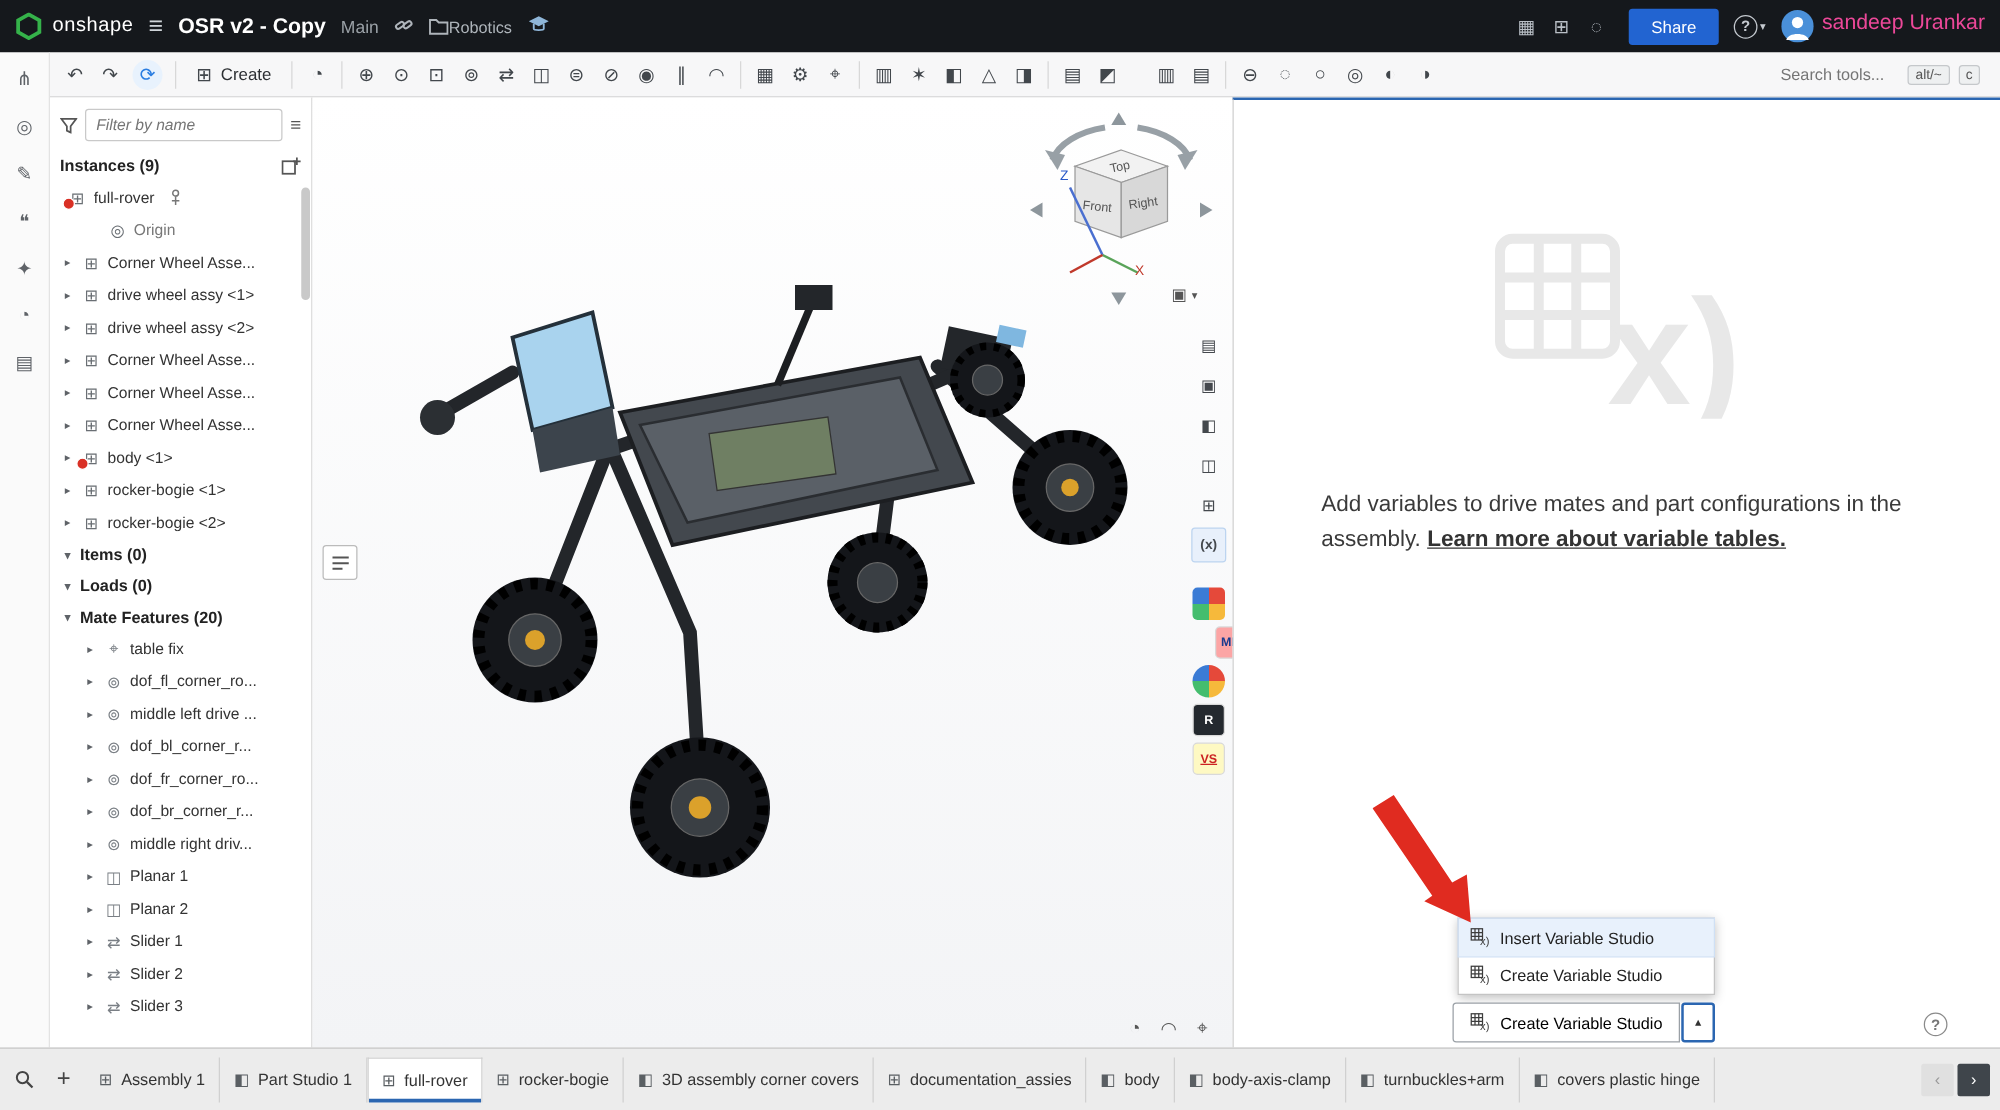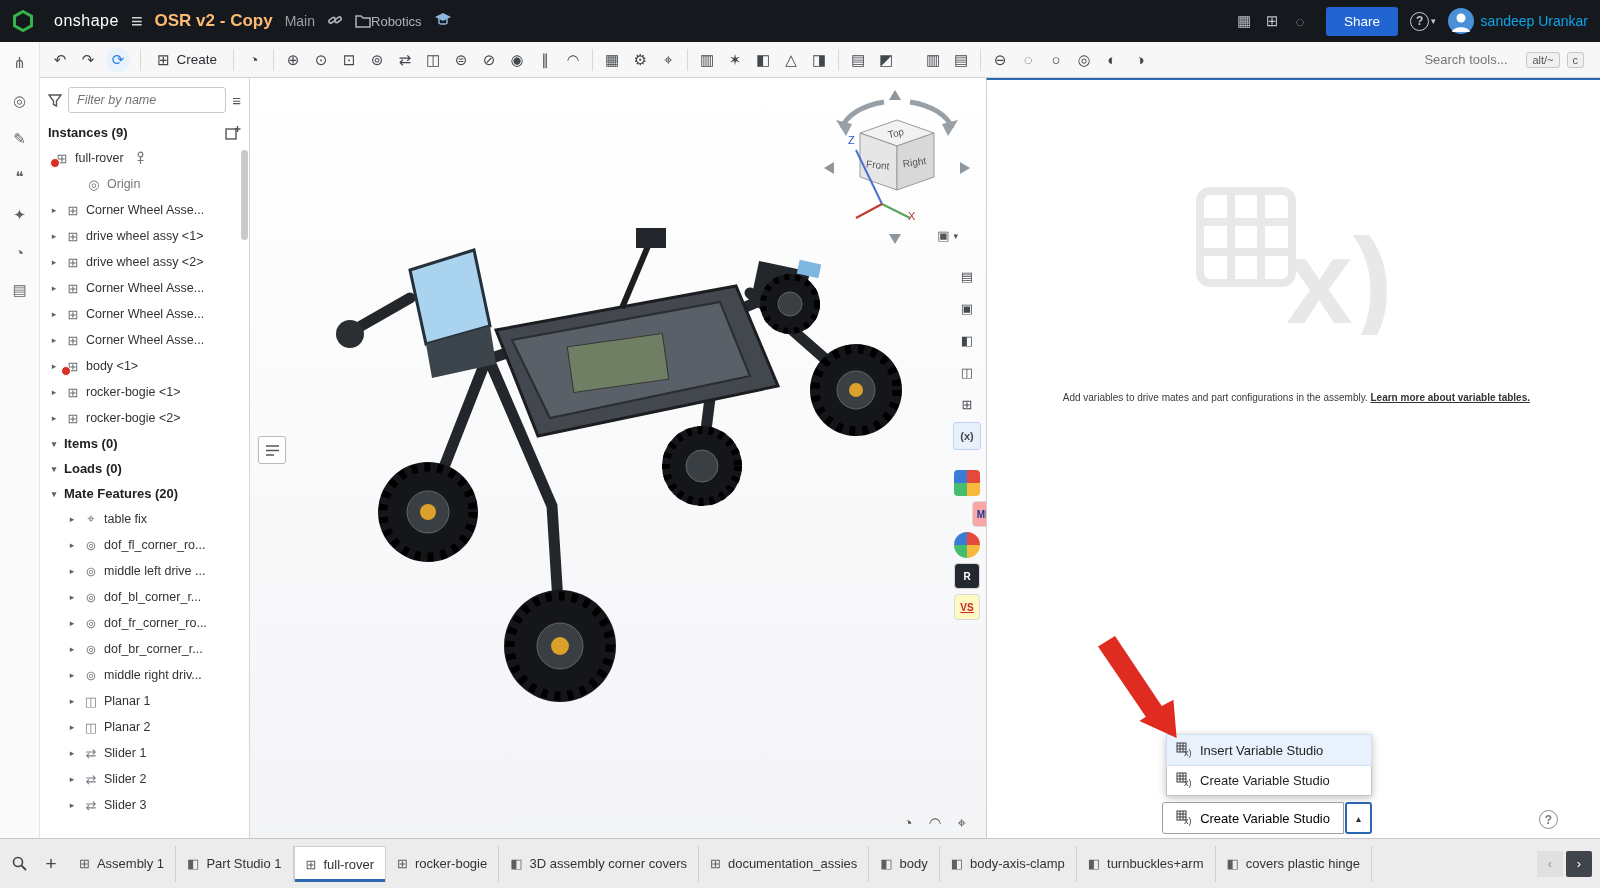--- a/index.html
+++ b/index.html
@@ -1,33 +1,33 @@
 <!DOCTYPE html>
 <html><head>
 <meta charset="utf-8">
 <style>
   *{box-sizing:border-box;margin:0;padding:0}
   html,body{width:1600px;height:888px;overflow:hidden}
   body{font-family:"Liberation Sans",sans-serif;font-size:13px;color:#222;background:#fff;position:relative}
 
   
   .topbar{position:absolute;left:0;top:0;right:0;height:42px;background:#15181c;display:flex;align-items:center;padding:0 12px;gap:12px;color:#dde2e7}
-  .logo{display:flex;align-items:center;gap:20px}
+  .logo{display:flex;align-items:center;gap:8px}
   .logo-text{color:#fff;font-size:16px;letter-spacing:.5px}
   .hamburger{font-size:20px;color:#cfd4d9;cursor:pointer}
-  .doc-title{color:#fdba74;font-size:17px;font-weight:bold}
+  .doc-title{color:#ffffff;font-size:17px;font-weight:bold}
   .branch{color:#9aa0a6;font-size:14px}
   .crumb{display:flex;align-items:center;gap:0;color:#aeb4ba;font-size:13px}
   .tb-spacer{flex:1}
   .h-ico{width:28px;height:28px;display:flex;align-items:center;justify-content:center;font-size:15px;color:#b9bfc6;cursor:pointer}
   .share-btn{background:#2264d1;color:#fff;border:none;border-radius:3px;height:29px;padding:0 18px;font-size:13.5px;cursor:pointer}
   .help-wrap{display:flex;align-items:center;gap:2px;color:#c5cad0;cursor:pointer}
   .qcircle{width:19px;height:19px;border:1.5px solid #c5cad0;border-radius:50%;display:flex;align-items:center;justify-content:center;font-size:12px;font-weight:bold}
   .caret{font-size:9px}
-  .user{display:flex;align-items:center;gap:7px;color:#0ea5e9;font-size:14px;cursor:pointer}
+  .user{display:flex;gap:7px;color:#ec4899;font-size:17px;cursor:pointer}
 
   
   .toolbar{position:absolute;left:40px;top:42px;right:0;height:36px;background:#f7f7f8;border-bottom:1px solid #d4d4d4;display:flex;align-items:center;padding:0 6px;gap:1px}
   .tb-ico{min-width:28px;height:28px;display:flex;align-items:center;justify-content:center;font-size:15px;color:#42474c;border-radius:3px;cursor:pointer}
   .tb-ico.sync{color:#2a7de1;background:#e8f2fd;border-radius:50%;min-width:24px;height:24px;margin:0 4px}
   .tsep{width:1px;height:22px;background:#d8d8d8;margin:0 5px;display:inline-block}
   .insert-btn{display:flex;align-items:center;gap:7px;height:28px;padding:0 10px;border-radius:3px;cursor:pointer;color:#2c2f33;font-size:13.5px}
   .insert-btn .tb-ico{min-width:auto}
   .search-wrap{margin-left:auto;display:flex;align-items:center;gap:7px;padding-right:10px}
   .search-input{border:none;background:transparent;font-size:13px;color:#6a6f74;width:95px;outline:none;font-family:"Liberation Sans",sans-serif}
@@ -72,21 +72,21 @@
   .rs-ico.sel{background:#e8f0fb;border:1px solid #bcd4f0;font-weight:bold;font-size:11px}
   .strip-gap{height:12px}
   .rs-app{width:26px;height:26px;border-radius:4px;display:flex;align-items:center;justify-content:center;font-size:10px;font-weight:bold;cursor:pointer;border:1px solid #d9d9d9;background:#fff}
   .rs-app.grid{background:conic-gradient(#e5493a 0 25%,#f6b93b 0 50%,#44bd6e 0 75%,#3a7bd5 0 100%);border:none}
   .rs-app.pinwheel{background:conic-gradient(#e5493a 0 25%,#f6b93b 0 50%,#44bd6e 0 75%,#3a7bd5 0 100%);border-radius:50%;border:none}
 
   
   .rightpanel{position:absolute;right:0;top:78px;width:614px;bottom:50px;background:#fff;border-left:1px solid #cfcfcf;border-top:2px solid #2b66b1}
   .rp-title{height:32px;border-bottom:2px solid #2b66b1;display:flex;align-items:center;justify-content:center;color:#2b66b1;font-size:14px}
   .watermark{position:absolute;top:105px;left:50%;transform:translateX(-50%)}
-  .empty-text{position:absolute;top:310px;left:70px;right:70px;text-align:right;font-size:10px;color:#3a3a3a;line-height:1.55}
+  .empty-text{position:absolute;top:310px;left:70px;right:70px;text-align:left;font-size:18px;color:#3a3a3a;line-height:1.55}
   .empty-text a{color:#333;font-weight:bold;text-decoration:underline;cursor:pointer}
   .vs-menu{position:absolute;right:228px;bottom:42px;width:206px;background:#fff;border:1px solid #c4c4c4;box-shadow:0 2px 8px rgba(0,0,0,.25)}
   .vs-row{display:flex;align-items:center;gap:8px;height:30px;padding:0 9px;font-size:13px;color:#222;cursor:pointer}
   .vs-row.sel{background:#e8f1fc;outline:1px solid #cfe0f5}
   .vs-btnrow{position:absolute;right:228px;bottom:4px;display:flex;align-items:stretch}
   .vs-btn{display:flex;align-items:center;gap:8px;background:#fff;border:1px solid #9aa0a6;border-radius:3px 0 0 3px;padding:0 13px;height:32px;font-size:13px;cursor:pointer}
   .vs-caretbtn{width:27px;height:32px;border:2px solid #2b66b1;border-radius:3px;margin-left:1px;display:flex;align-items:center;justify-content:center;background:#fff;font-size:10px;color:#333;cursor:pointer}
   .help-fab{position:absolute;right:42px;bottom:9px;width:19px;height:19px;border:1.5px solid #8a8a8a;border-radius:50%;display:flex;align-items:center;justify-content:center;color:#777;font-size:12px;font-weight:bold;cursor:pointer}
   .red-arrow{position:absolute;left:1098px;top:632px;pointer-events:none}
 

